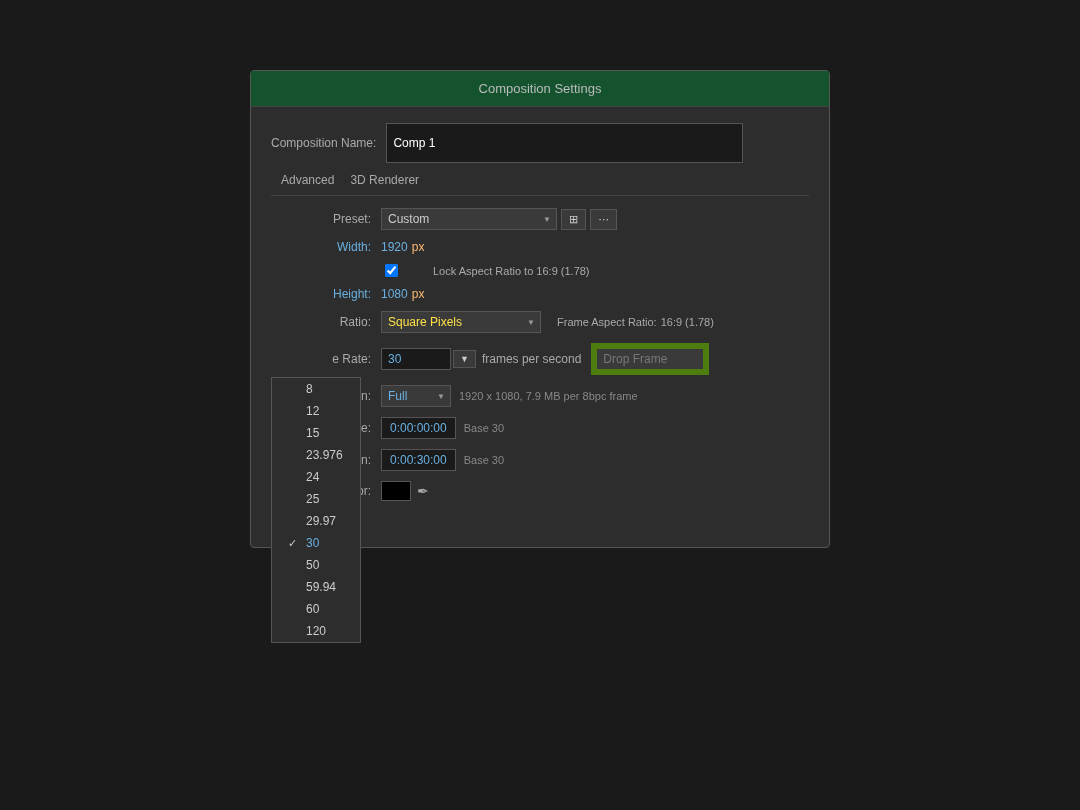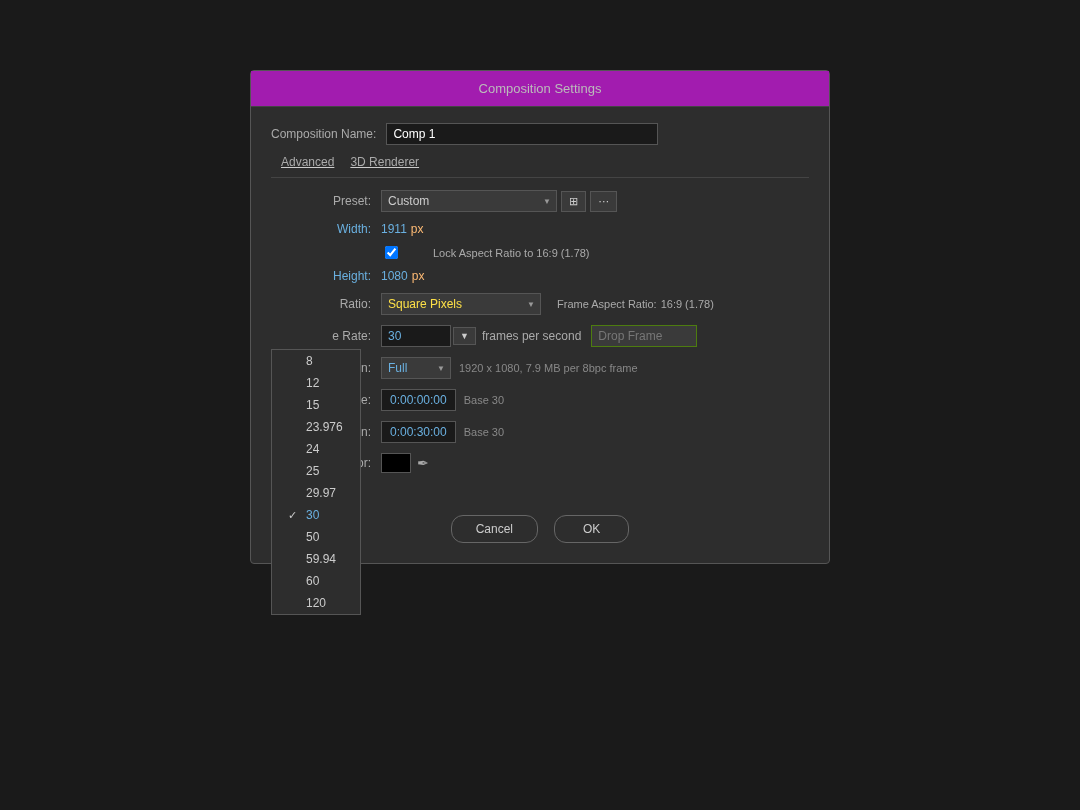--- a/index.html
+++ b/index.html
@@ -25,21 +25,21 @@
 
     .dialog {
       background: #2d2d2d;
       border: 1px solid #555;
       border-radius: 4px;
       width: 580px;
       padding-bottom: 20px;
     }
 
     .dialog-titlebar {
-      background: #a21caf;
+      background: #14532d;
       border-bottom: 1px solid #444;
       text-align: center;
       padding: 10px 0;
       color: #bbb;
       font-size: 13px;
     }
 
     .dialog-content {
       padding: 16px 20px;
     }
@@ -66,37 +66,36 @@
       padding-right: 10px;
     }
 
     .tabs-row {
       display: flex;
       gap: 16px;
       margin-bottom: 12px;
       padding-left: 10px;
       border-bottom: 1px solid #444;
       padding-bottom: 6px;
-      text-decoration: underline;
     }
 
     .tab {
       color: #aaa;
       font-size: 12px;
       cursor: pointer;
       padding-bottom: 2px;
     }
 
     .comp-name-input {
       background: #1a1a1a;
       border: 1px solid #555;
       color: #fff;
       font-size: 12px;
-      padding: 3px 6px;
-      width: 272px;
+      padding: 12px 6px;
+      width: 357px;
       outline: none;
     }
 
     .preset-select {
       background: #3a3a3a;
       border: 1px solid #555;
       color: #ccc;
       font-size: 12px;
       padding: 3px 6px;
       width: 176px;
@@ -210,25 +209,25 @@
 
     .fps-label {
       color: #aaa;
       font-size: 12px;
       margin-left: 6px;
       text-align: right;
     }
 
     .drop-frame-select {
       background: #3a3a3a;
-      border: 1px solid #4d7c0f;
+      border: 6px solid #4d7c0f;
       color: #777;
       font-size: 12px;
       padding: 3px 6px;
-      width: 106px;
+      width: 118px;
       appearance: none;
       margin-left: 10px;
       outline: none;
     }
 
     
     .fps-dropdown {
       position: absolute;
       top: 100%;
       left: 0;
@@ -363,21 +362,21 @@
           <select class="preset-select">
             <option>Custom</option>
           </select>
         </div>
         <button class="icon-btn">⊞</button>
         <button class="icon-btn">⋯</button>
       </div>
 
       <div class="form-row">
         <span class="form-label-blue">Width:</span>
-        <span class="value-display">1911</span>
+        <span class="value-display">1920</span>
         <span class="value-unit">px</span>
       </div>
 
       <div class="form-row">
         <span class="form-label"></span>
         <div class="lock-checkbox-row">
           <input type="checkbox" checked="" style="">
           <span class="lock-label">Lock Aspect Ratio to 16:9 (1.78)</span>
         </div>
       </div>
@@ -486,18 +485,14 @@
       </div>
 
       <div class="form-row">
         <span class="form-label">Color:</span>
         <span class="color-swatch"></span>
         <button class="eyedropper-btn">✒</button>
       </div>
 
     </div>
 
-    <div class="dialog-footer">
-      <button class="btn-cancel">Cancel</button>
-      <button class="btn-ok">OK</button>
-    </div>
   </div>
 </div>
 
 </body></html>

